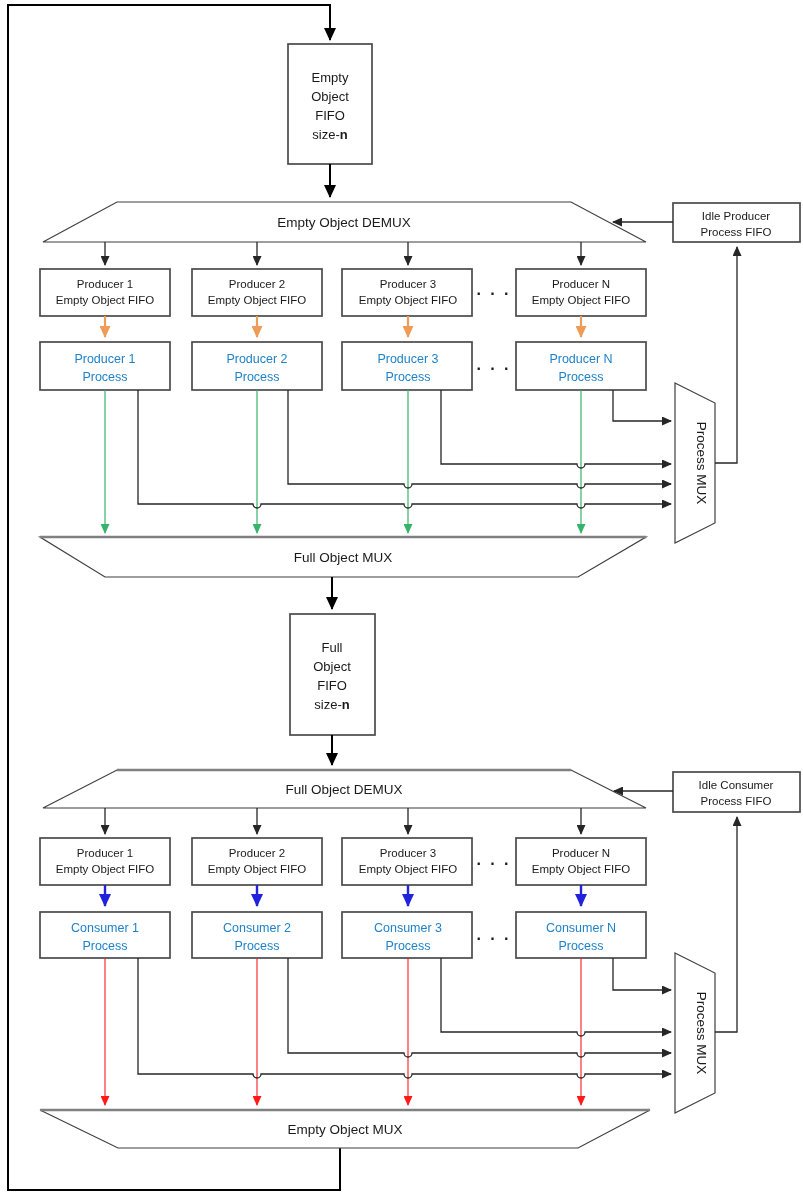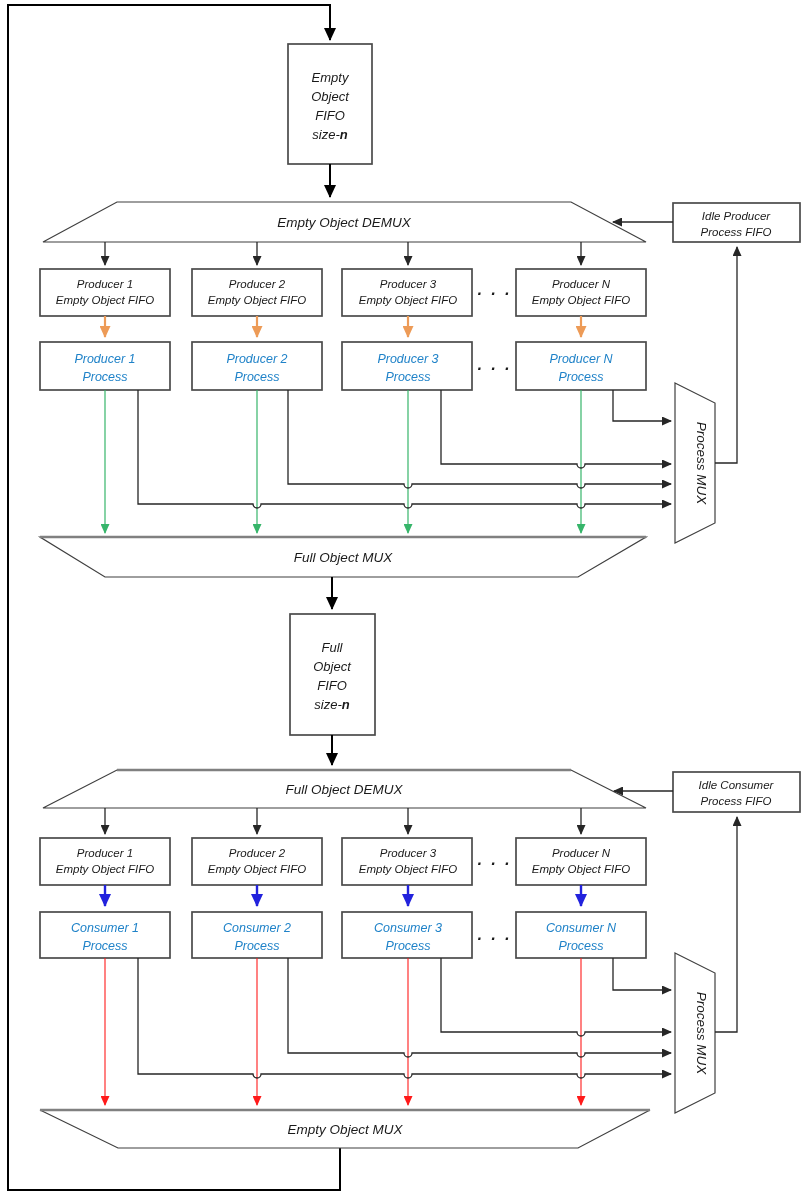--- a/index.html
+++ b/index.html
@@ -1,17 +1,17 @@
 <!DOCTYPE html>
 <html style="--orange: #ED9B57; --green: #36B56A; --blue_arrow: #2222DD; --red: #FF1A1A; --blue_text: #1F82C8; --gray_edge: #808080; --line_dark: #262626; --box_border: #4A4A4A;"><head>
 <meta charset="utf-8">
 <style>
   html,body{margin:0;padding:0;background:#ffffff;}
   .stage{position:relative;width:803px;height:1195px;background:#fff;overflow:hidden;
-         font-family:"Liberation Sans",sans-serif;font-style:italic;}
+         font-family:"Liberation Sans",sans-serif;}
   svg{display:block}
   .ln  {stroke:#262626;stroke-width:1.3;fill:none}
   .ln2 {stroke:#000000;stroke-width:2;fill:none}
   .box {fill:#ffffff;stroke:#4a4a4a;stroke-width:1.7}
   .trap{fill:#ffffff;stroke:#3f3f3f;stroke-width:1.2}
   .grayedge{stroke:var(--gray_edge);stroke-width:2.6;fill:none}
   .t {font-family:"Liberation Sans",sans-serif;font-size:11.5px;fill:#1a1a1a;text-anchor:middle}
   .t-blue{fill:var(--blue_text);font-size:12.5px}
   .t-big{font-size:13px}
   .t-mux{font-size:13.5px}

